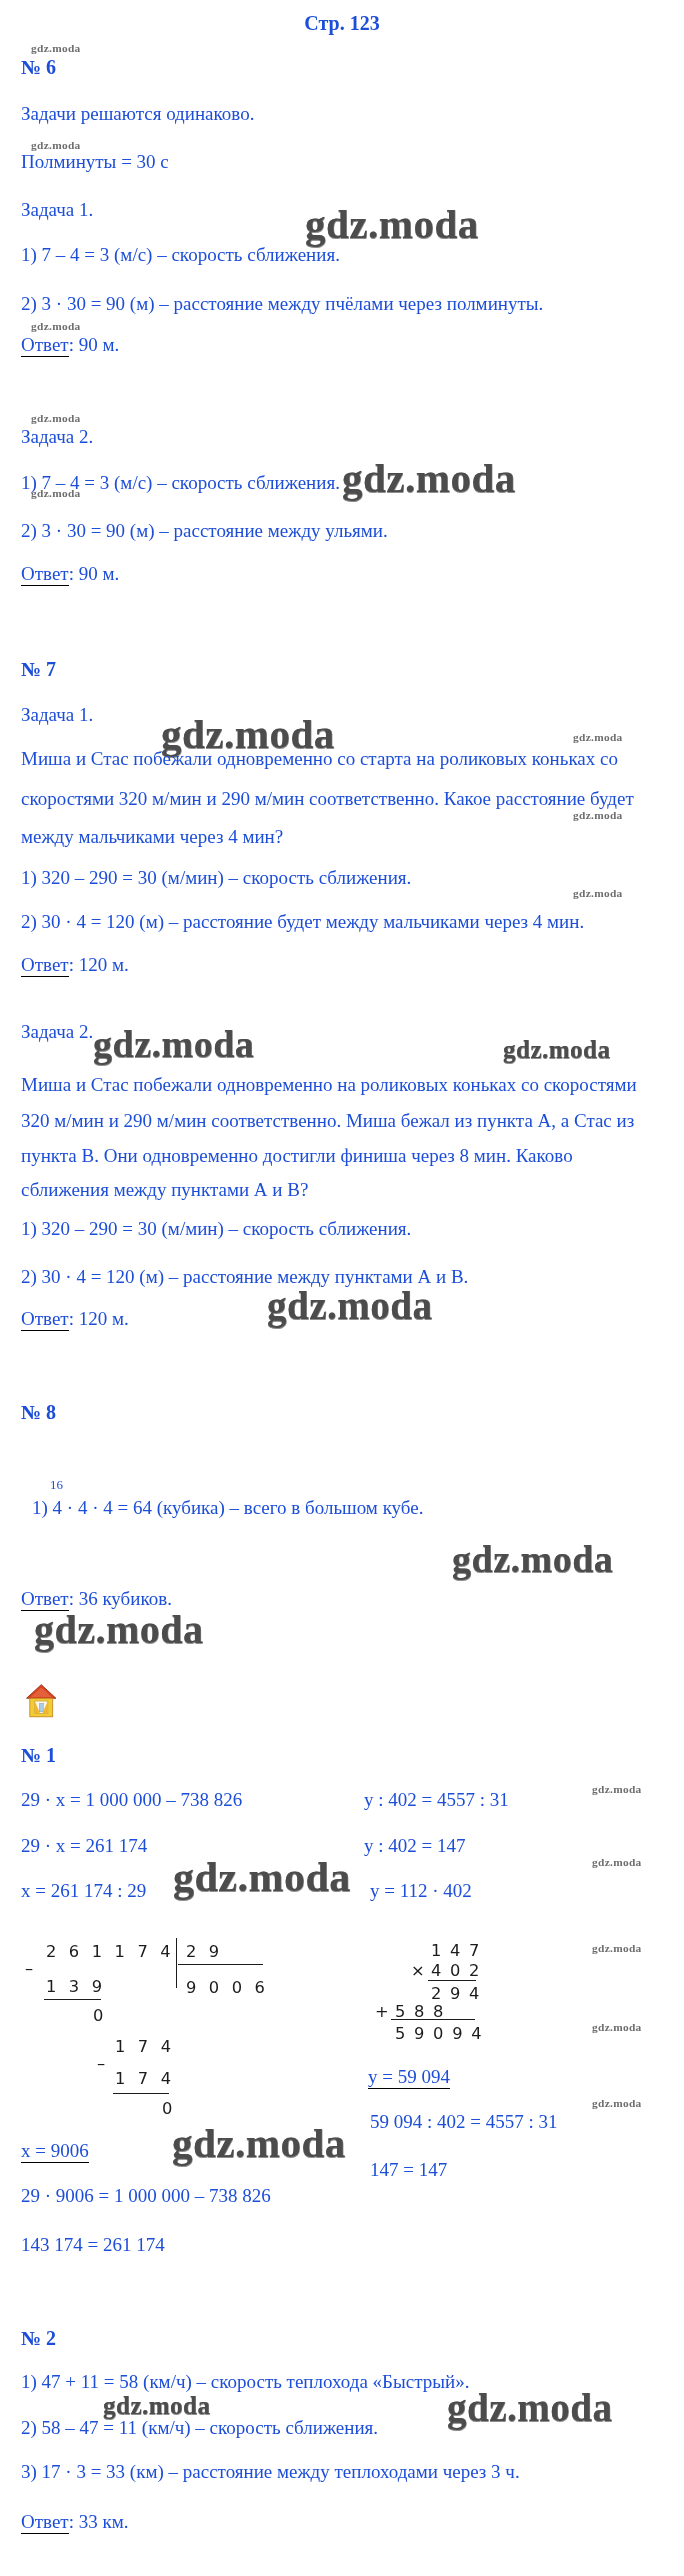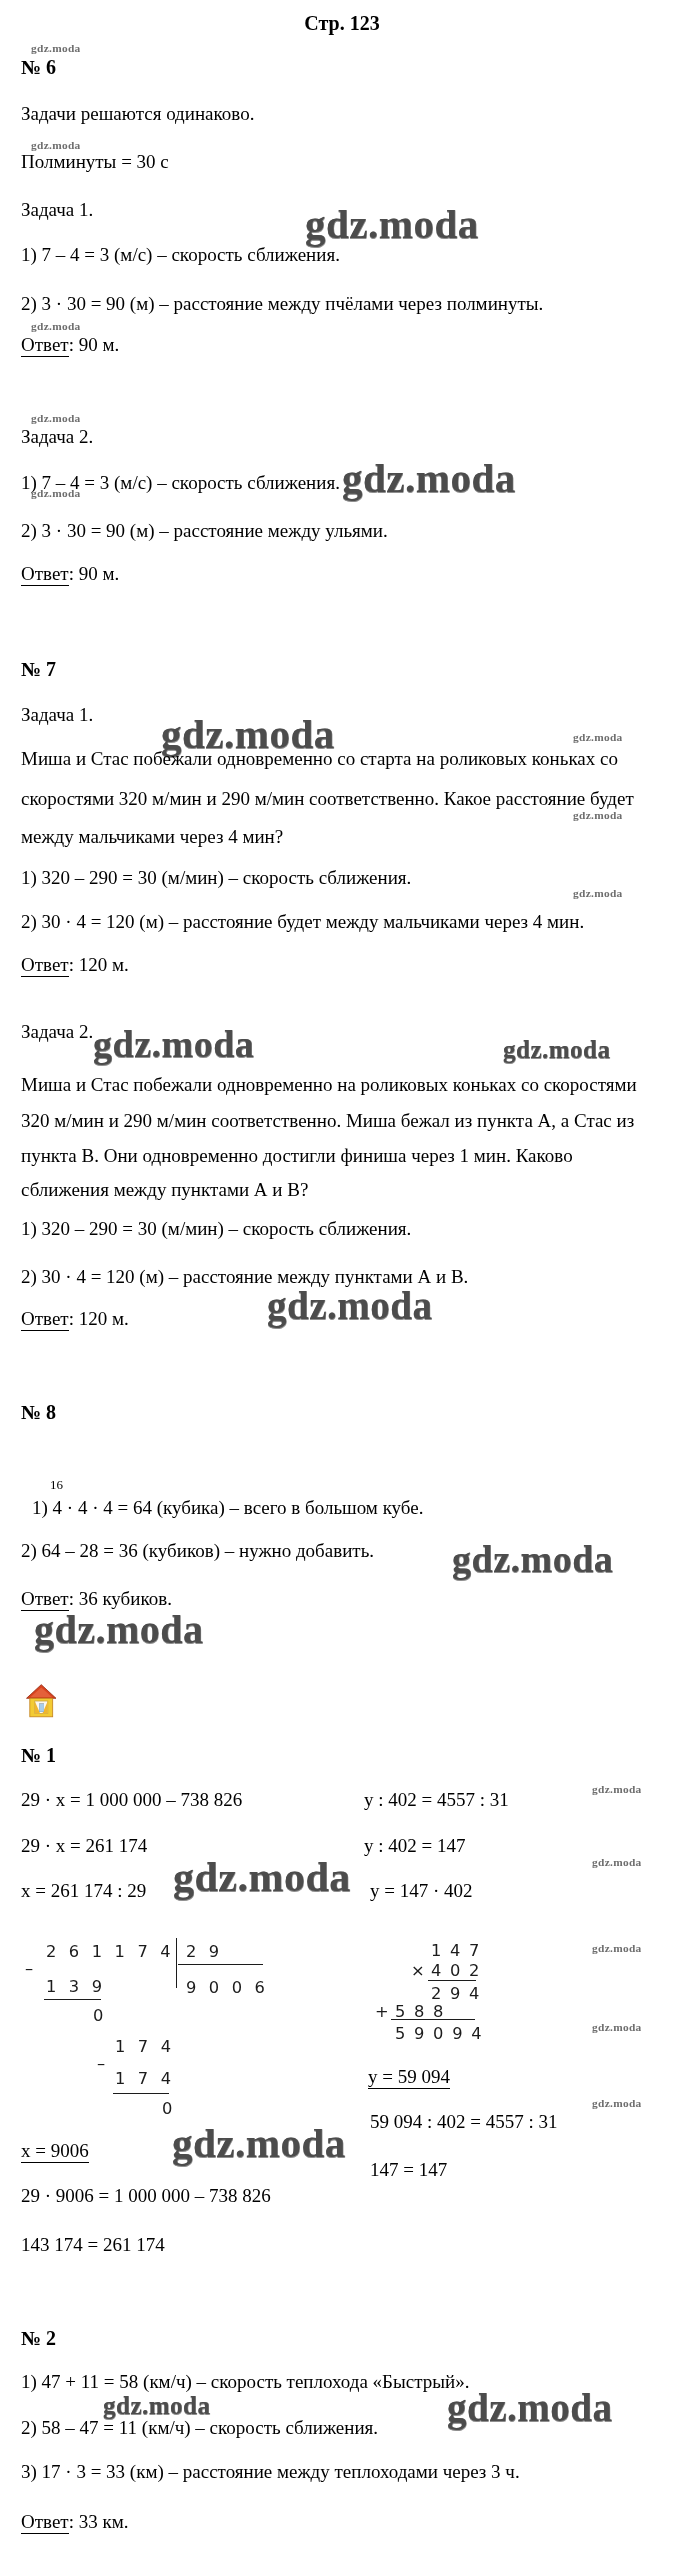--- a/index.html
+++ b/index.html
@@ -1,18 +1,18 @@
 <!DOCTYPE html>
 <html style="font-size:8.7px"><head>
 <meta charset="utf-8">
 <style>
   html,body{margin:0;padding:0;background:#ffffff;}
   #page{position:relative;width:684px;height:2576px;background:#ffffff;
         font-family:"Liberation Serif",serif;color:#000;overflow:hidden;}
-  .t{position:absolute;font-size:19px;line-height:1.15;white-space:nowrap;color:#000000;font-family:Liberation Serif, serif;}
+  .t{position:absolute;font-size:19px;line-height:1.15;white-space:nowrap;color:#1d4ed8;font-family:Liberation Serif, serif;}
   .hd{font-size:20px;font-weight:700;}
   .ctr{left:0;width:684px;text-align:center;}
   .ul{border-bottom:1.6px solid #000;padding-bottom:1.1px;}
   .wm{position:absolute;font-family:"Liberation Serif",serif;font-weight:700;color:#4c4c4c;
       white-space:nowrap;letter-spacing:0.5px;
       text-shadow:0.5px 0 0 #8f8f8f,0 0.5px 0 #8f8f8f,0.5px 0.5px 0 #b5b5b5;}
   .wm.xs{font-size:11.4px;color:#6e6e6e;letter-spacing:0.3px;text-shadow:none;}
   .dg{position:absolute;font-family:"DejaVu Sans",sans-serif;font-size:16.3px;color:#1c1c1c;white-space:nowrap;}
   .dsp{letter-spacing:12.5px;}
   .msp{letter-spacing:8.7px;}
@@ -58,31 +58,30 @@
   <div class="t" style="left:21px;top:867px">1) 320 – 290 = 30 (м/мин) – скорость сближения.</div>
   <div class="wm xs" style="left:573px;top:887px">gdz.moda</div>
   <div class="t" style="left:21px;top:911px">2) 30 · 4 = 120 (м) – расстояние будет между мальчиками через 4 мин.</div>
   <div class="t" style="left:21px;top:954px"><span class="ul">Ответ</span><span>: 120 м.</span></div>
 
   <div class="t" style="left:21px;top:1021px">Задача 2.</div>
   <div class="wm" style="left:93px;top:1022px;font-size:38px">gdz.moda</div>
   <div class="wm" style="left:503px;top:1036px;font-size:25px">gdz.moda</div>
   <div class="t" style="left:21px;top:1074px">Миша и Стас побежали одновременно на роликовых коньках со скоростями</div>
   <div class="t" style="left:21px;top:1110px">320 м/мин и 290 м/мин соответственно. Миша бежал из пункта А, а Стас из</div>
-  <div class="t" style="left:21px;top:1145px">пункта В. Они одновременно достигли финиша через 1 мин. Каково</div>
+  <div class="t" style="left:21px;top:1145px">пункта В. Они одновременно достигли финиша через 8 мин. Каково</div>
   <div class="t" style="left:21px;top:1179px">сближения между пунктами А и В?</div>
   <div class="t" style="left:21px;top:1218px">1) 320 – 290 = 30 (м/мин) – скорость сближения.</div>
   <div class="t" style="left:21px;top:1266px">2) 30 · 4 = 120 (м) – расстояние между пунктами А и В.</div>
   <div class="wm" style="left:267px;top:1283px;font-size:39px">gdz.moda</div>
   <div class="t" style="left:21px;top:1308px"><span class="ul">Ответ</span><span>: 120 м.</span></div>
 
   <div class="t hd" style="left:21px;top:1401px">№ 8</div>
   <div class="t sm" style="left:50px;top:1478px">16</div>
   <div class="t" style="left:32px;top:1497px">1) 4 · 4 · 4 = 64 (кубика) – всего в большом кубе.</div>
-  <div class="t" style="left:21px;top:1540px">2) 64 – 28 = 36 (кубиков) – нужно добавить.</div>
   <div class="wm" style="left:452px;top:1537px;font-size:38px">gdz.moda</div>
   <div class="t" style="left:21px;top:1588px"><span class="ul">Ответ</span><span>: 36 кубиков.</span></div>
   <div class="wm" style="left:34px;top:1606px;font-size:40px">gdz.moda</div>
 
   <div style="position:absolute;left:26px;top:1684px;width:30.5px;height:34px">
     <svg width="30.5" height="34" viewBox="0 0 56 62">
       <polygon points="28,1 55,26 1,26" fill="#d8421f" stroke="#93270e" stroke-width="1.5"></polygon>
       <polygon points="28,6 48,24 8,24" fill="#e4603a"></polygon>
       <rect x="7" y="26" width="42" height="34" fill="#f3cb33" stroke="#c3811c" stroke-width="1.5"></rect>
       <rect x="16" y="31" width="24" height="23" fill="#fbf7ee" stroke="#caa53d" stroke-width="1.5"></rect>
@@ -94,21 +93,21 @@
   </div>
 
   <div class="t hd" style="left:21px;top:1744px">№ 1</div>
   <div class="t" style="left:21px;top:1789px">29 · x = 1 000 000 – 738 826</div>
   <div class="t" style="left:364px;top:1789px">у : 402 = 4557 : 31</div>
   <div class="wm xs" style="left:592px;top:1783px">gdz.moda</div>
   <div class="t" style="left:21px;top:1835px">29 · x = 261 174</div>
   <div class="t" style="left:364px;top:1835px">у : 402 = 147</div>
   <div class="wm" style="left:173px;top:1853px;font-size:42px">gdz.moda</div>
   <div class="t" style="left:21px;top:1880px">x = 261 174 : 29</div>
-  <div class="t" style="left:370px;top:1880px">у = 147 · 402</div>
+  <div class="t" style="left:370px;top:1880px">у = 112 · 402</div>
   <div class="wm xs" style="left:592px;top:1856px">gdz.moda</div>
 
   <div class="dg" style="left:25px;top:1959px">–</div>
   <div class="dg dsp" style="left:46px;top:1942px">261174</div>
   <div class="dg dsp" style="left:186px;top:1942px">29</div>
   <div class="vl" style="left:176px;top:1938px;height:50px"></div>
   <div class="hl" style="left:178px;top:1964px;width:85px"></div>
   <div class="dg dsp" style="left:46px;top:1977px">139</div>
   <div class="dg dsp" style="left:186px;top:1978px">9006</div>
   <div class="hl" style="left:44px;top:1999px;width:57px"></div>

